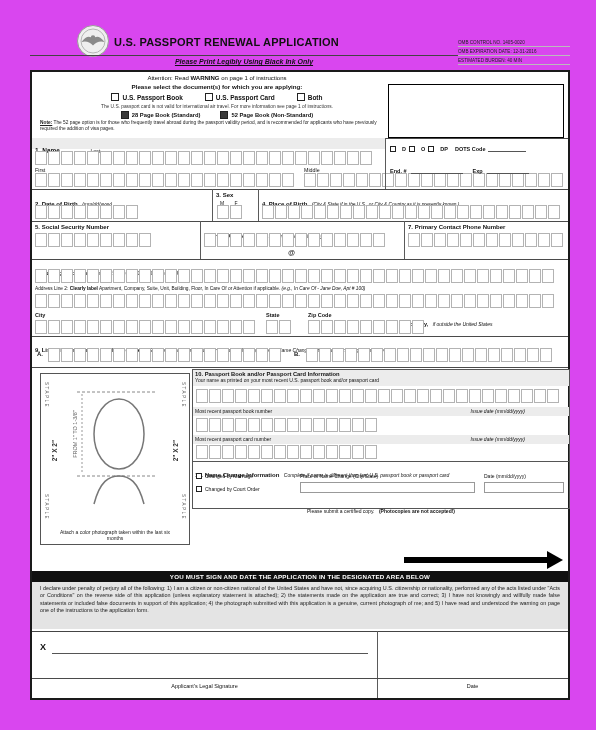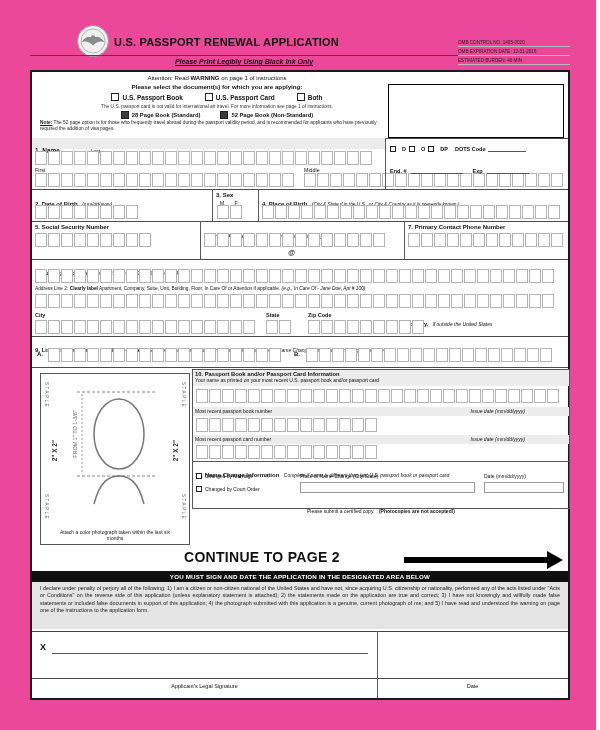--- a/index.html
+++ b/index.html
@@ -1,18 +1,18 @@
 <!DOCTYPE html>
 <html><head>
 <meta charset="utf-8">
 <style>
   * { margin:0; padding:0; box-sizing:border-box; }
   html,body { background:#fff; }
   body { font-family:"Liberation Sans", sans-serif; color:#111; }
-  .page { position:relative; width:596px; height:730px; background:#ec4899; overflow:hidden; }
+  .page { position:relative; width:596px; height:730px; background:#d946ef; overflow:hidden; }
   .abs { position:absolute; }
   .form { position:absolute; left:30px; top:70px; width:540px; height:630px;
           border:2px solid #1a1a1a; background:#fff; }
   .b { font-weight:bold; }
   .i { font-style:italic; }
   .u { text-decoration:underline; }
   .tc { text-align:center; } .fs46{font-size:4.6px;} .fs48{font-size:4.8px;}
   .fs5{font-size:5px;} .fs53{font-size:5.3px;}
   .fs55{font-size:5.5px;} .fs58{font-size:5.8px;} .fs6{font-size:6px;}
   .fs62{font-size:6.2px;} .fs65{font-size:6.5px;} .fs7{font-size:7px;} .fs9{font-size:9px;}
@@ -605,21 +605,20 @@
     <div class="abs" style="left:452px; top:410px; width:80px; height:11px; border:1px solid #999;"></div>
     <div class="abs opt" style="left:164px; top:414px;">
       <span class="chk tiny"></span>
       <span class="fs5">Changed by Court Order</span>
     </div>
     <div class="abs tc" style="left:161px; top:427px; width:376px;">
       <span class="fs5">Please submit a certified copy.</span>
       <span class="fs5 b">(Photocopies are not accepted!)</span>
     </div>
 
-    <div class="abs b" style="left:152px; top:477px; font-size:14px; letter-spacing:0.3px;">CONTINUE TO PAGE 2</div>
     <div class="abs" style="left:372px; top:485px; width:143px; height:6px; background:#000;"></div>
     <div class="abs" style="left:515px; top:479px; width:0; height:0; border-left:16px solid #000; border-top:9px solid transparent; border-bottom:9px solid transparent;"></div>
 
     <div class="abs tc b fs62" style="left:0; top:499px; width:100%; height:11px; background:#101010; color:#fff; line-height:11px; letter-spacing:0.2px;">YOU MUST SIGN AND DATE THE APPLICATION IN THE DESIGNATED AREA BELOW</div>
     <div class="abs" style="left:0; top:510px; width:100%; height:47px; background:#e4e4e4; padding:3px 8px; font-size:5.4px; line-height:1.35; text-align:justify; color:#1a1a1a;">I declare under penalty of perjury all of the following: 1) I am a citizen or non-citizen national of the United States and have not, since acquiring U.S. citizenship or nationality, performed any of the acts listed under "Acts or Conditions" on the reverse side of this application (unless explanatory statement is attached); 2) the statements made on the application are true and correct; 3) I have not knowingly and willfully made false statements or included false documents in support of this application; 4) the photograph submitted with this application is a genuine, current photograph of me; and 5) I have read and understood the warning on page one of the instructions to the application form.</div>
 
     <div class="abs" style="left:0; top:559px; width:100%; height:67px; border-top:1px solid #444;"></div>
     <div class="vline" style="left:345px; top:559px; height:67px;"></div>
     <div class="abs b fs9" style="left:8px; top:570px;">X</div>
     <div class="abs" style="left:20px; top:581px; width:316px; border-bottom:1px solid #555;"></div>

